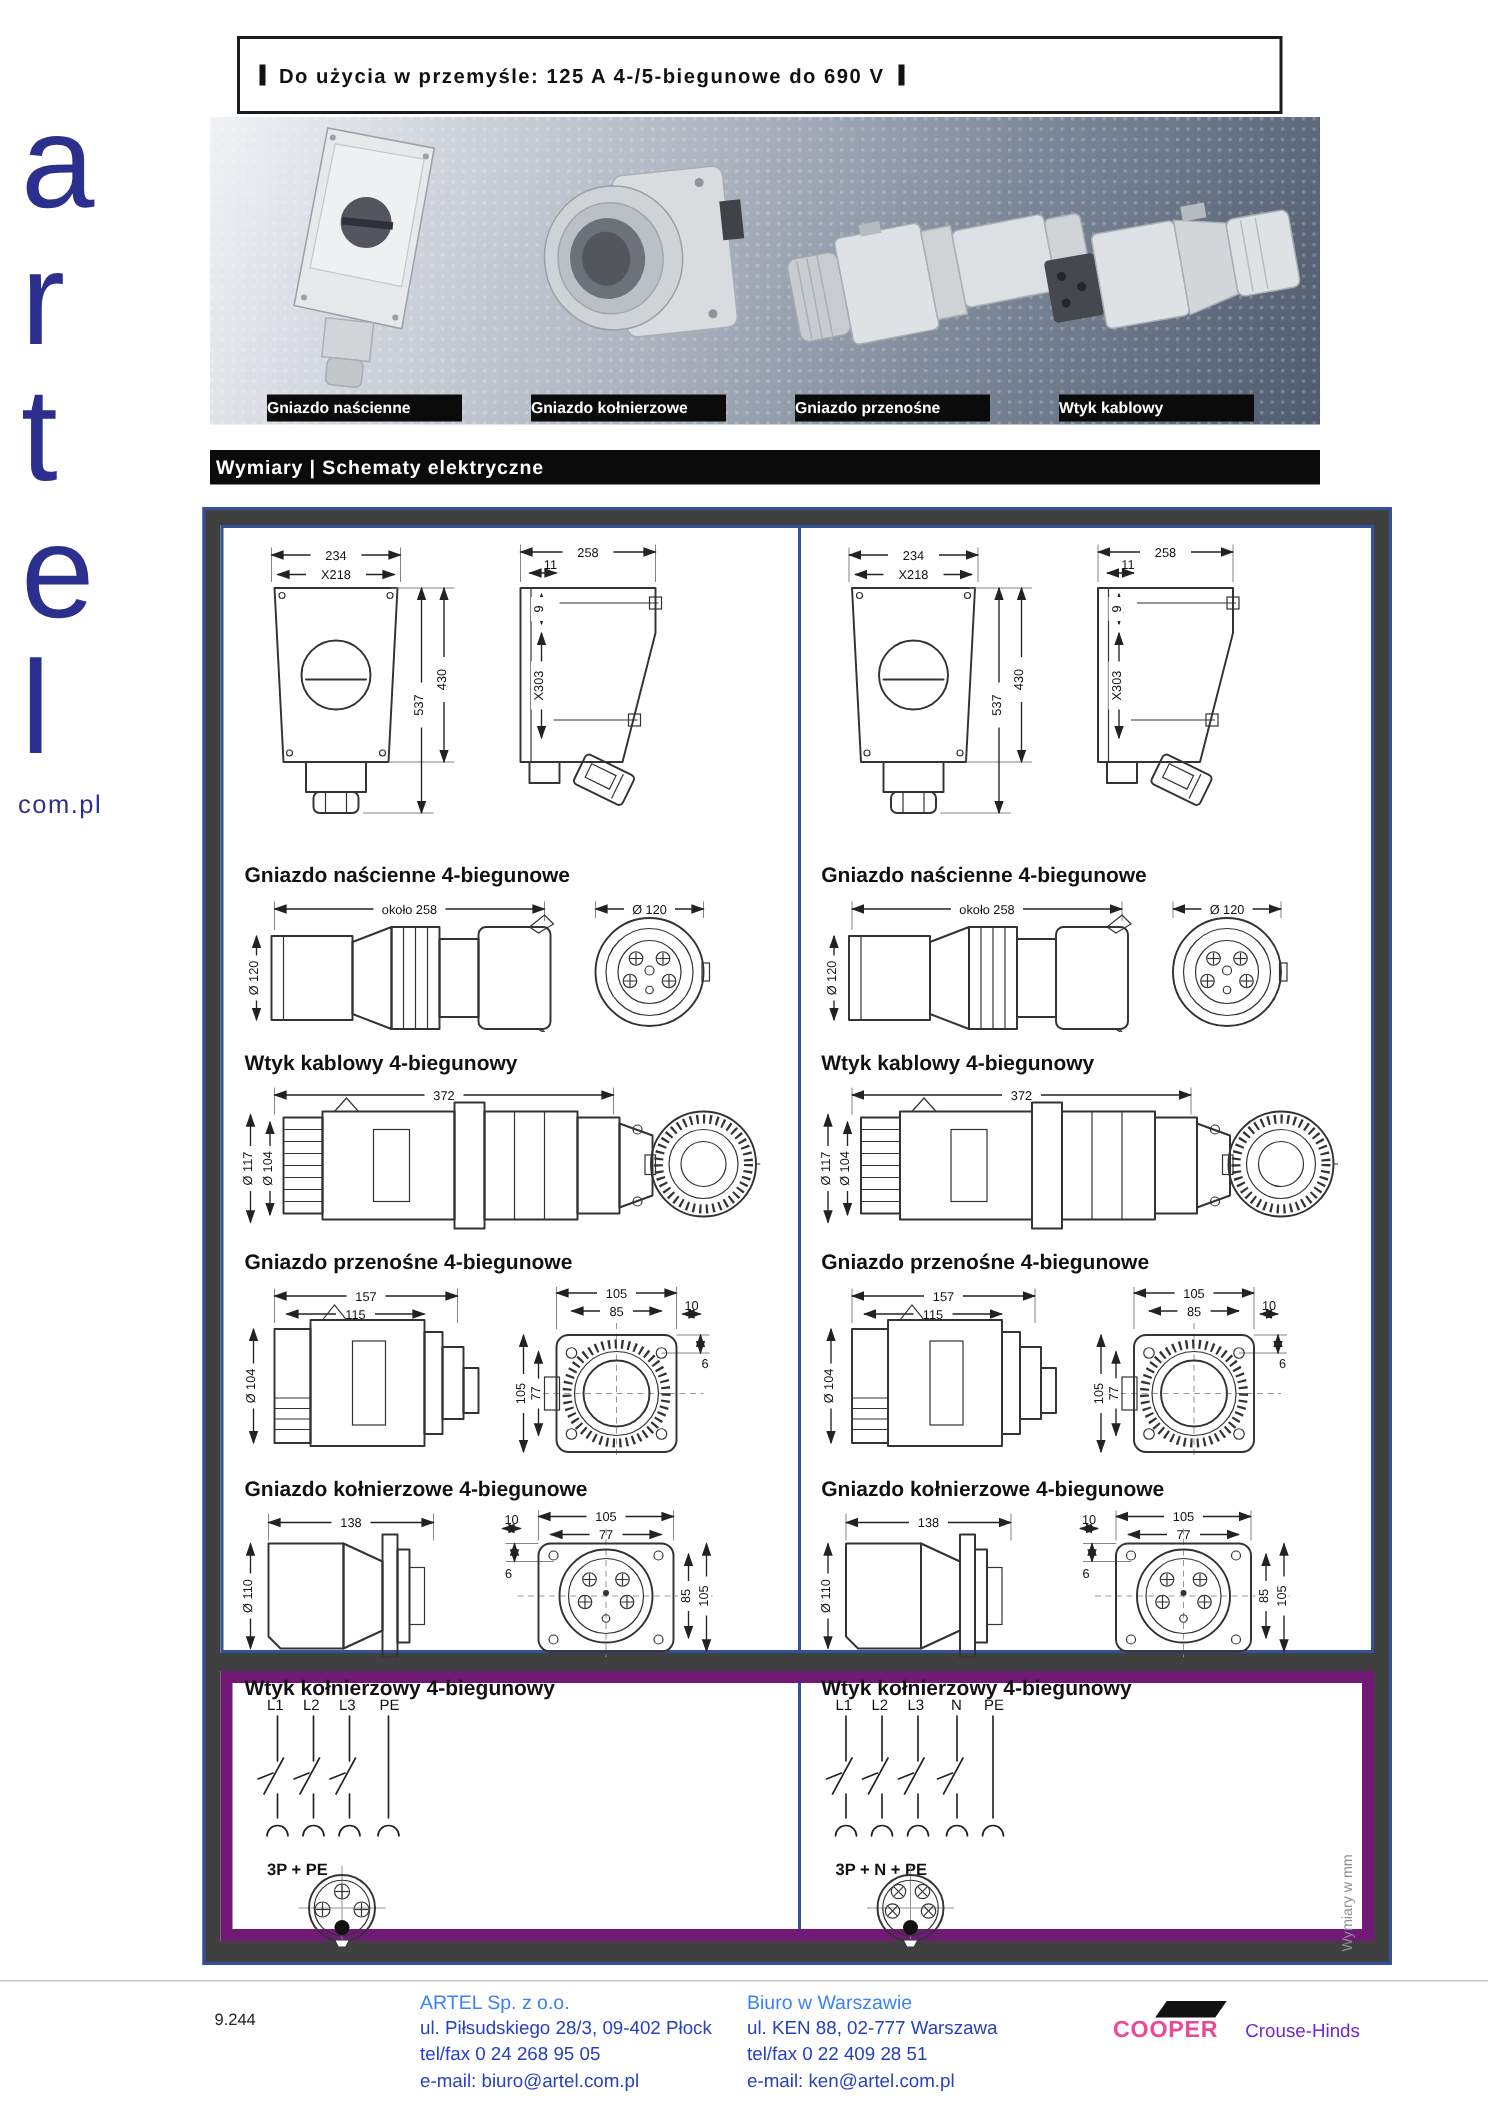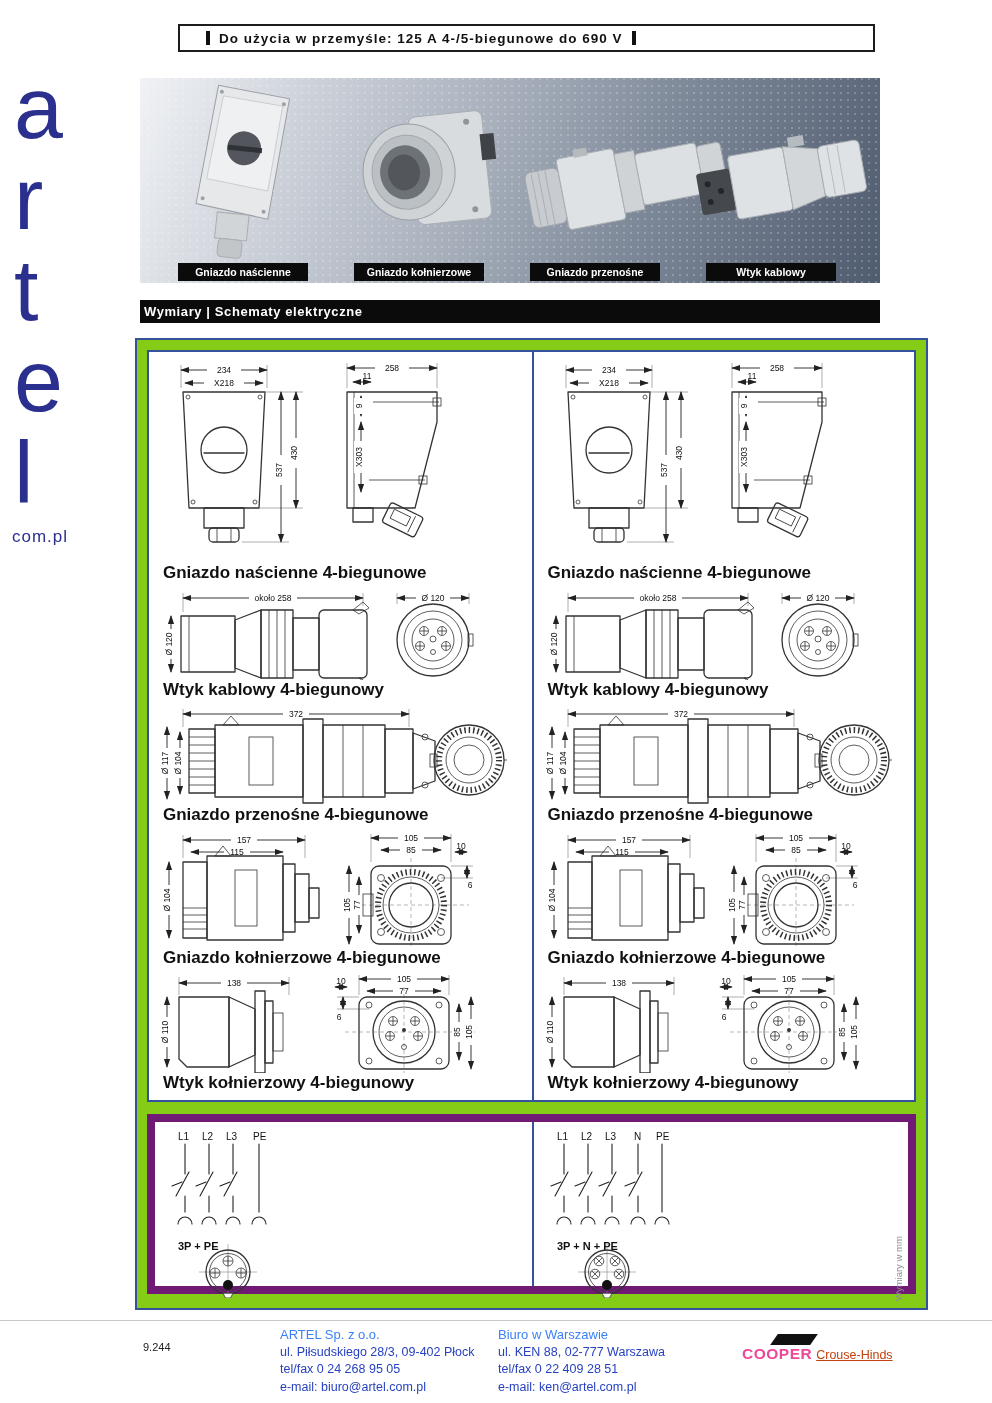--- a/index.html
+++ b/index.html
@@ -4,43 +4,43 @@
 <style>
   html,body{margin:0;padding:0;}
   body{width:992px;height:1403px;background:#fff;font-family:"Liberation Sans",sans-serif;position:relative;overflow:hidden;}
 
   
   .sidebar{position:absolute;left:10px;top:62px;width:95px;color:#2b2f8e;}
   .sidebar .ltr{display:block;font-size:88px;line-height:91px;font-weight:400;color:#2b2f8e;text-align:left;padding-left:4px;}
   .sidebar .domain{display:block;margin-top:10px;font-size:17px;letter-spacing:1px;color:#2b2f8e;padding-left:2px;}
 
   
-  .header-box{position:absolute;left:178px;top:24px;width:697px;height:28px;border:2px solid #1c1c1c;box-sizing:border-box;display:flex;align-items:center;padding-left:26px;}
+  .header-box{position:absolute;left:158px;top:24px;width:697px;height:52px;border:2px solid #1c1c1c;box-sizing:border-box;display:flex;align-items:center;padding-left:13px;}
   .header-box .vbar{display:inline-block;width:4px;height:14px;background:#111;margin:0 9px 0 0;}
   .header-box .vbar.end{margin:0 0 0 9px;}
   .header-box .htxt{font-size:13.5px;font-weight:700;letter-spacing:1px;color:#111;}
 
   
   .strip{position:absolute;left:140px;top:78px;width:740px;height:205px;
     background:
       radial-gradient(circle at 1px 1px, rgba(255,255,255,.22) 1px, transparent 1.6px),
       linear-gradient(112deg,#f0f2f5 0%,#ccd1d9 22%,#a8b0bc 45%,#7c8797 68%,#4f5b6e 100%);
     background-size:7px 7px,100% 100%;overflow:hidden;}
   .strip-labels{position:absolute;left:0;right:0;bottom:2px;display:grid;grid-template-columns:repeat(4,1fr);gap:46px;padding:0 44px 0 38px;}
-  .plabel{background:#0b0b0b;color:#fff;font-weight:700;font-size:10.5px;text-align:center;line-height:18px;height:18px;}
+  .plabel{background:#0b0b0b;color:#fff;font-weight:700;font-size:10.5px;line-height:18px;height:18px;}
 
   
   .section-bar{position:absolute;left:140px;top:300px;width:740px;height:23px;background:#0b0b0b;color:#fff;font-weight:700;font-size:13px;letter-spacing:.6px;line-height:23px;padding-left:4px;box-sizing:border-box;}
 
   
-  .main-panel{position:absolute;left:135px;top:338px;width:793px;height:972px;background:#84cc16;border:2px solid #34519c;box-sizing:border-box;}
+  .main-panel{position:absolute;left:135px;top:338px;width:793px;height:972px;background:#404040;border:2px solid #34519c;box-sizing:border-box;}
   .panel-drawings{margin:10px 10px 0;height:752px;background:#fff;border:2px solid #34519c;box-sizing:border-box;display:flex;}
   .panel-drawings .col{width:50%;box-sizing:border-box;padding:6px 2px 0 8px;}
   .panel-drawings .col.r{border-left:2px solid #34519c;}
-  .dwg-label{font-size:17px;font-weight:700;color:#111;margin:0 0 5px 6px;}
+  .dwg-label{font-size:14px;font-weight:700;color:#111;margin:12px 0 5px 6px;}
   .panel-schem{margin:12px 10px;height:180px;background:#fff;border:8px solid #701a75;box-sizing:border-box;display:flex;}
   .panel-schem .half{width:50%;box-sizing:border-box;padding:6px 0 0 10px;}
   .panel-schem .half.r{border-left:2px solid #34519c;}
 
   
   svg{display:block;}
   .ol{fill:none;stroke:#333;stroke-width:1.3;stroke-linejoin:round;stroke-linecap:round;}
   .ol2{fill:none;stroke:#333;stroke-width:0.8;}
   .dim{stroke:#222;stroke-width:0.9;}
   .ext{stroke:#777;stroke-width:0.6;}
@@ -60,21 +60,21 @@
   .footer-rule{position:absolute;left:0;top:1320px;width:992px;height:1px;background:#c8c8c8;}
   .page-num{position:absolute;left:143px;top:1341px;font-size:11px;color:#222;}
   .f-col{position:absolute;top:1326px;font-size:12.5px;line-height:17.5px;color:#2742c0;}
   .f-col .f-name{font-weight:400;color:#3b82f6;font-size:13px;}
   .f-left{left:280px;}
   .f-right{left:498px;width:228px;}
   .cooper{position:absolute;left:742px;top:1334px;width:170px;height:40px;}
   .cooper .swoosh{position:absolute;left:32px;top:0;width:40px;height:11px;background:#111;transform:skewX(-35deg);}
   .cooper .row{position:absolute;left:0;top:11px;white-space:nowrap;}
   .cooper .word{font-weight:800;font-size:15.5px;color:#ec4899;letter-spacing:.5px;}
-  .cooper .suffix{font-size:12.5px;color:#c2410c;margin-left:4px;text-decoration:underline;}
+  .cooper .suffix{font-size:12.5px;color:#6d28d9;margin-left:18px;}
 </style>
 </head>
 <body>
 
 <svg width="0" height="0" style="position:absolute" aria-hidden="true">
   <defs>
     <marker id="arw" viewBox="0 0 10 10" refX="9" refY="5" markerWidth="9" markerHeight="9" orient="auto-start-reverse" markerUnits="userSpaceOnUse">
       <path d="M0,1.5 L10,5 L0,8.5 Z" fill="#222"></path>
     </marker>
   </defs>

